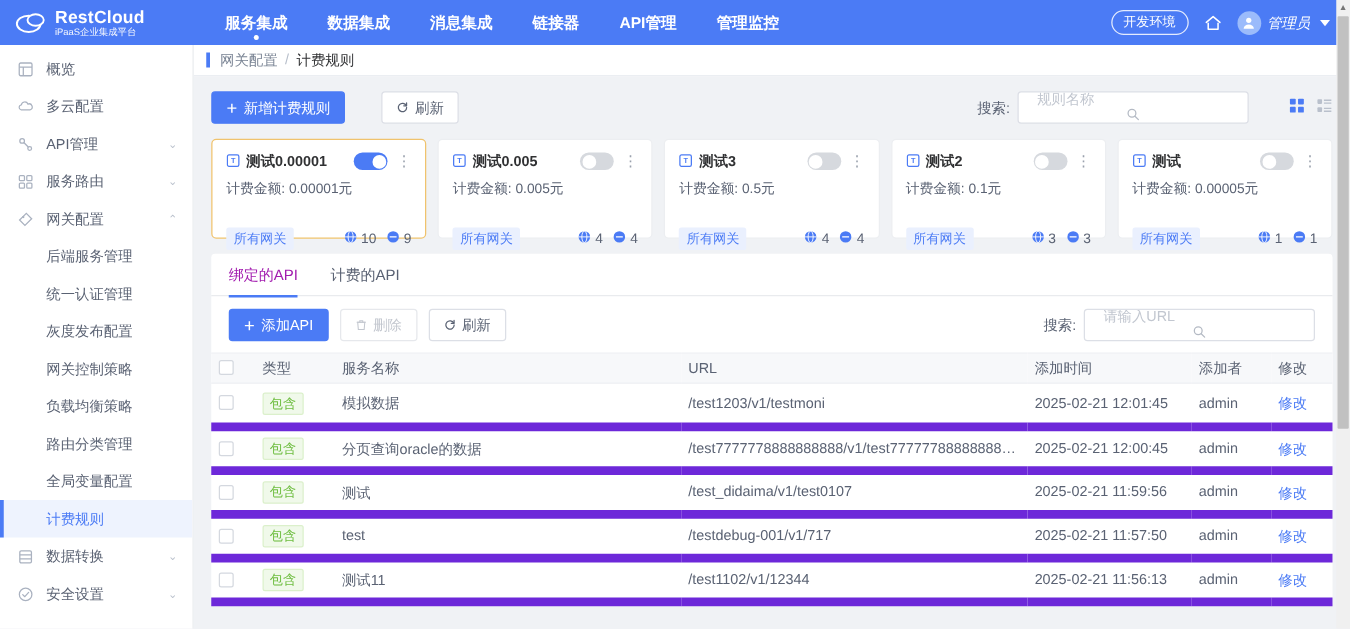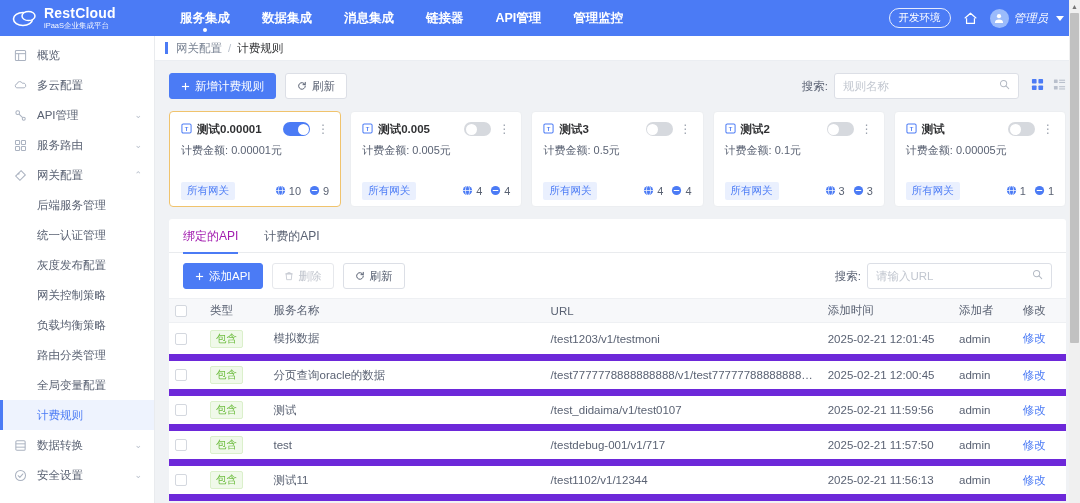--- a/index.html
+++ b/index.html
@@ -88,51 +88,51 @@
   .breadcrumb {
     height: 25px; background: #fff; display: flex; align-items: center;
     padding-left: 10px; border-bottom: 1px solid #ebeef2; font-size: 11.5px; color: #7a8494;
   }
   .bc-bar { width: 3px; height: 12px; background: #4b7bf5; margin-right: 8px; }
   .bc-sep { margin: 0 6px; color: #b8bfcb; }
   .bc-current { color: #303133; }
 
   .content { padding: 12px 14px 0 14px; }
 
-  .toolbar-row { display: flex; align-items: center; }
+  .toolbar-row { display: flex; align-items: center; gap: 20px; }
   .btn {
     height: 26px; border-radius: 3px; font-size: 11.5px;
     display: inline-flex; align-items: center; justify-content: center;
     padding: 0 11px; cursor: pointer; white-space: nowrap; border: 1px solid #dcdfe6;
     background: #fff; color: #5a6273;
   }
   .btn.primary { background: #4b7bf5; border-color: #4b7bf5; color: #fff; }
   .btn.disabled { color: #c3c7cf; border-color: #e6e8ec; cursor: default; }
   .btn .bico { margin-right: 5px; display: inline-flex; }
 
   .spacer { flex: 1 1 auto; }
 
   .search-wrap { display: flex; align-items: center; gap: 6px; }
   .search-label { font-size: 11.5px; color: #5a6273; }
   .search-box {
     width: 185px; height: 26px; border: 1px solid #dcdfe6; border-radius: 3px;
-    display: flex; align-items: center; padding: 0 8px; background: #fff;
+    display: flex; align-items: center; padding: 0 25px; background: #fff; flex-direction: column;
   }
   .search-box input {
     border: 0; outline: 0; flex: 1 1 auto; font-size: 11.5px; color: #303133;
     font-family: inherit; background: transparent;
   }
   .search-box input::placeholder { color: #c2c7d0; }
   .view-toggle { display: flex; align-items: center; gap: 9px; margin-left: 12px; }
 
   
   .cards { display: flex; gap: 9px; margin-top: 12px; }
   .card {
     flex: 1 1 0; background: #fff; border: 1px solid #eceef1; border-radius: 4px;
-    padding: 10px 11px 9px 11px; height: 96px; position: relative;
+    padding: 10px 11px 9px 11px; height: 80px; position: relative;
     display: flex; flex-direction: column; justify-content: space-between; gap: 24px;
   }
   .card.selected { border-color: #f0c36d; }
   .card-top { display: flex; align-items: flex-start; }
   .card-title { display: flex; align-items: center; gap: 5px; font-size: 11.5px; color: #303133; font-weight: bold; }
   .card-amount { font-size: 11px; color: #5a6273; margin-top: 6px; }
   .card-actions { margin-left: auto; display: flex; align-items: center; gap: 7px; }
   .switch {
     width: 27px; height: 14px; border-radius: 7px; background: #d6d9de; position: relative; cursor: pointer;
   }

